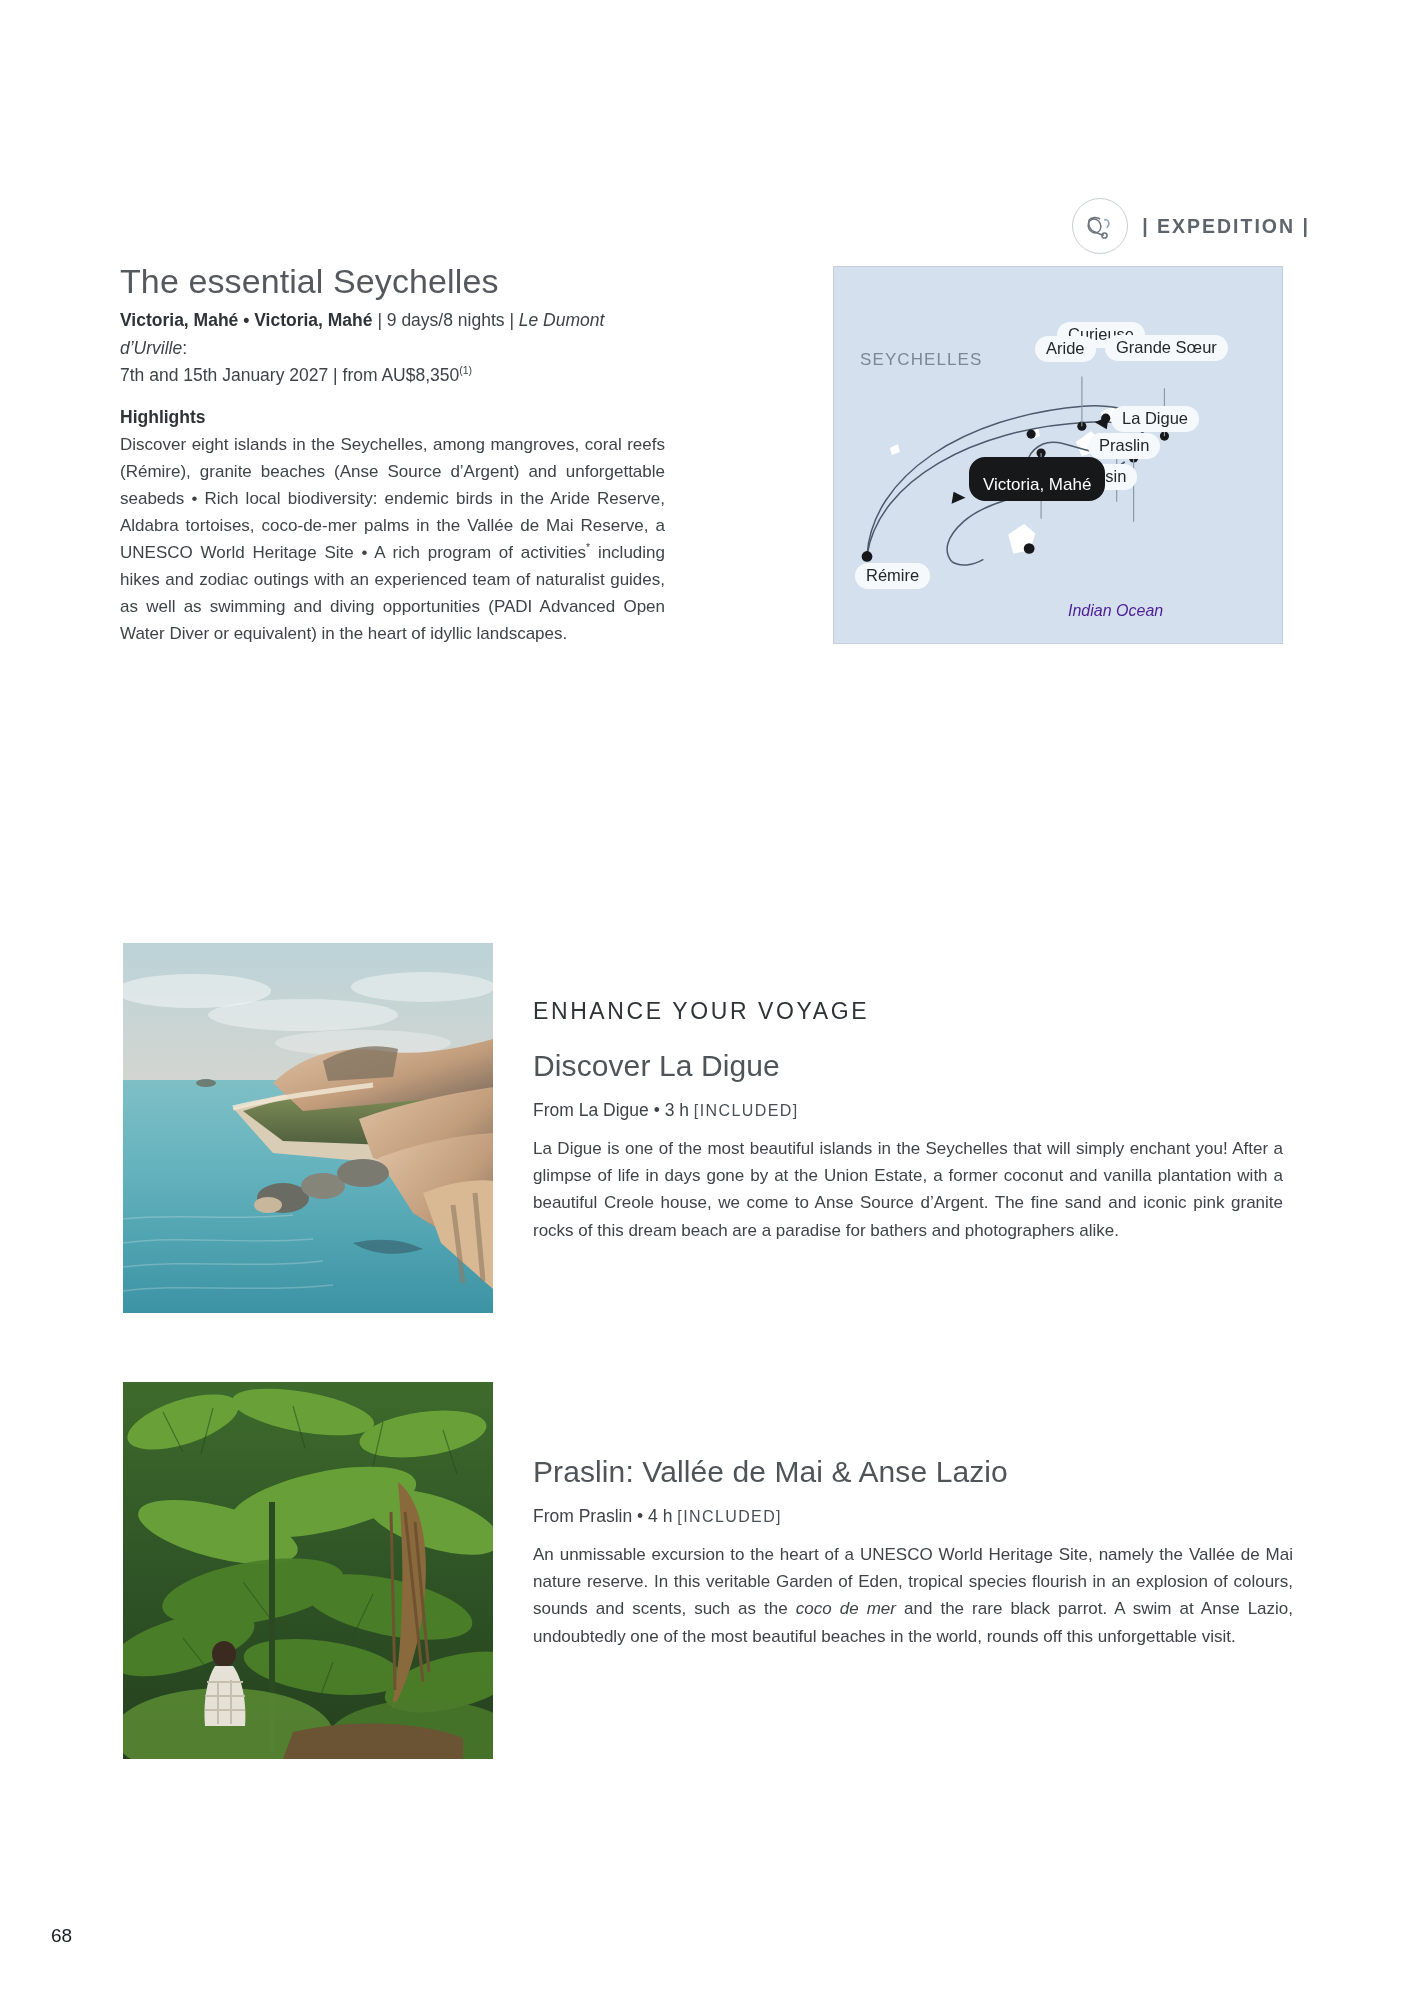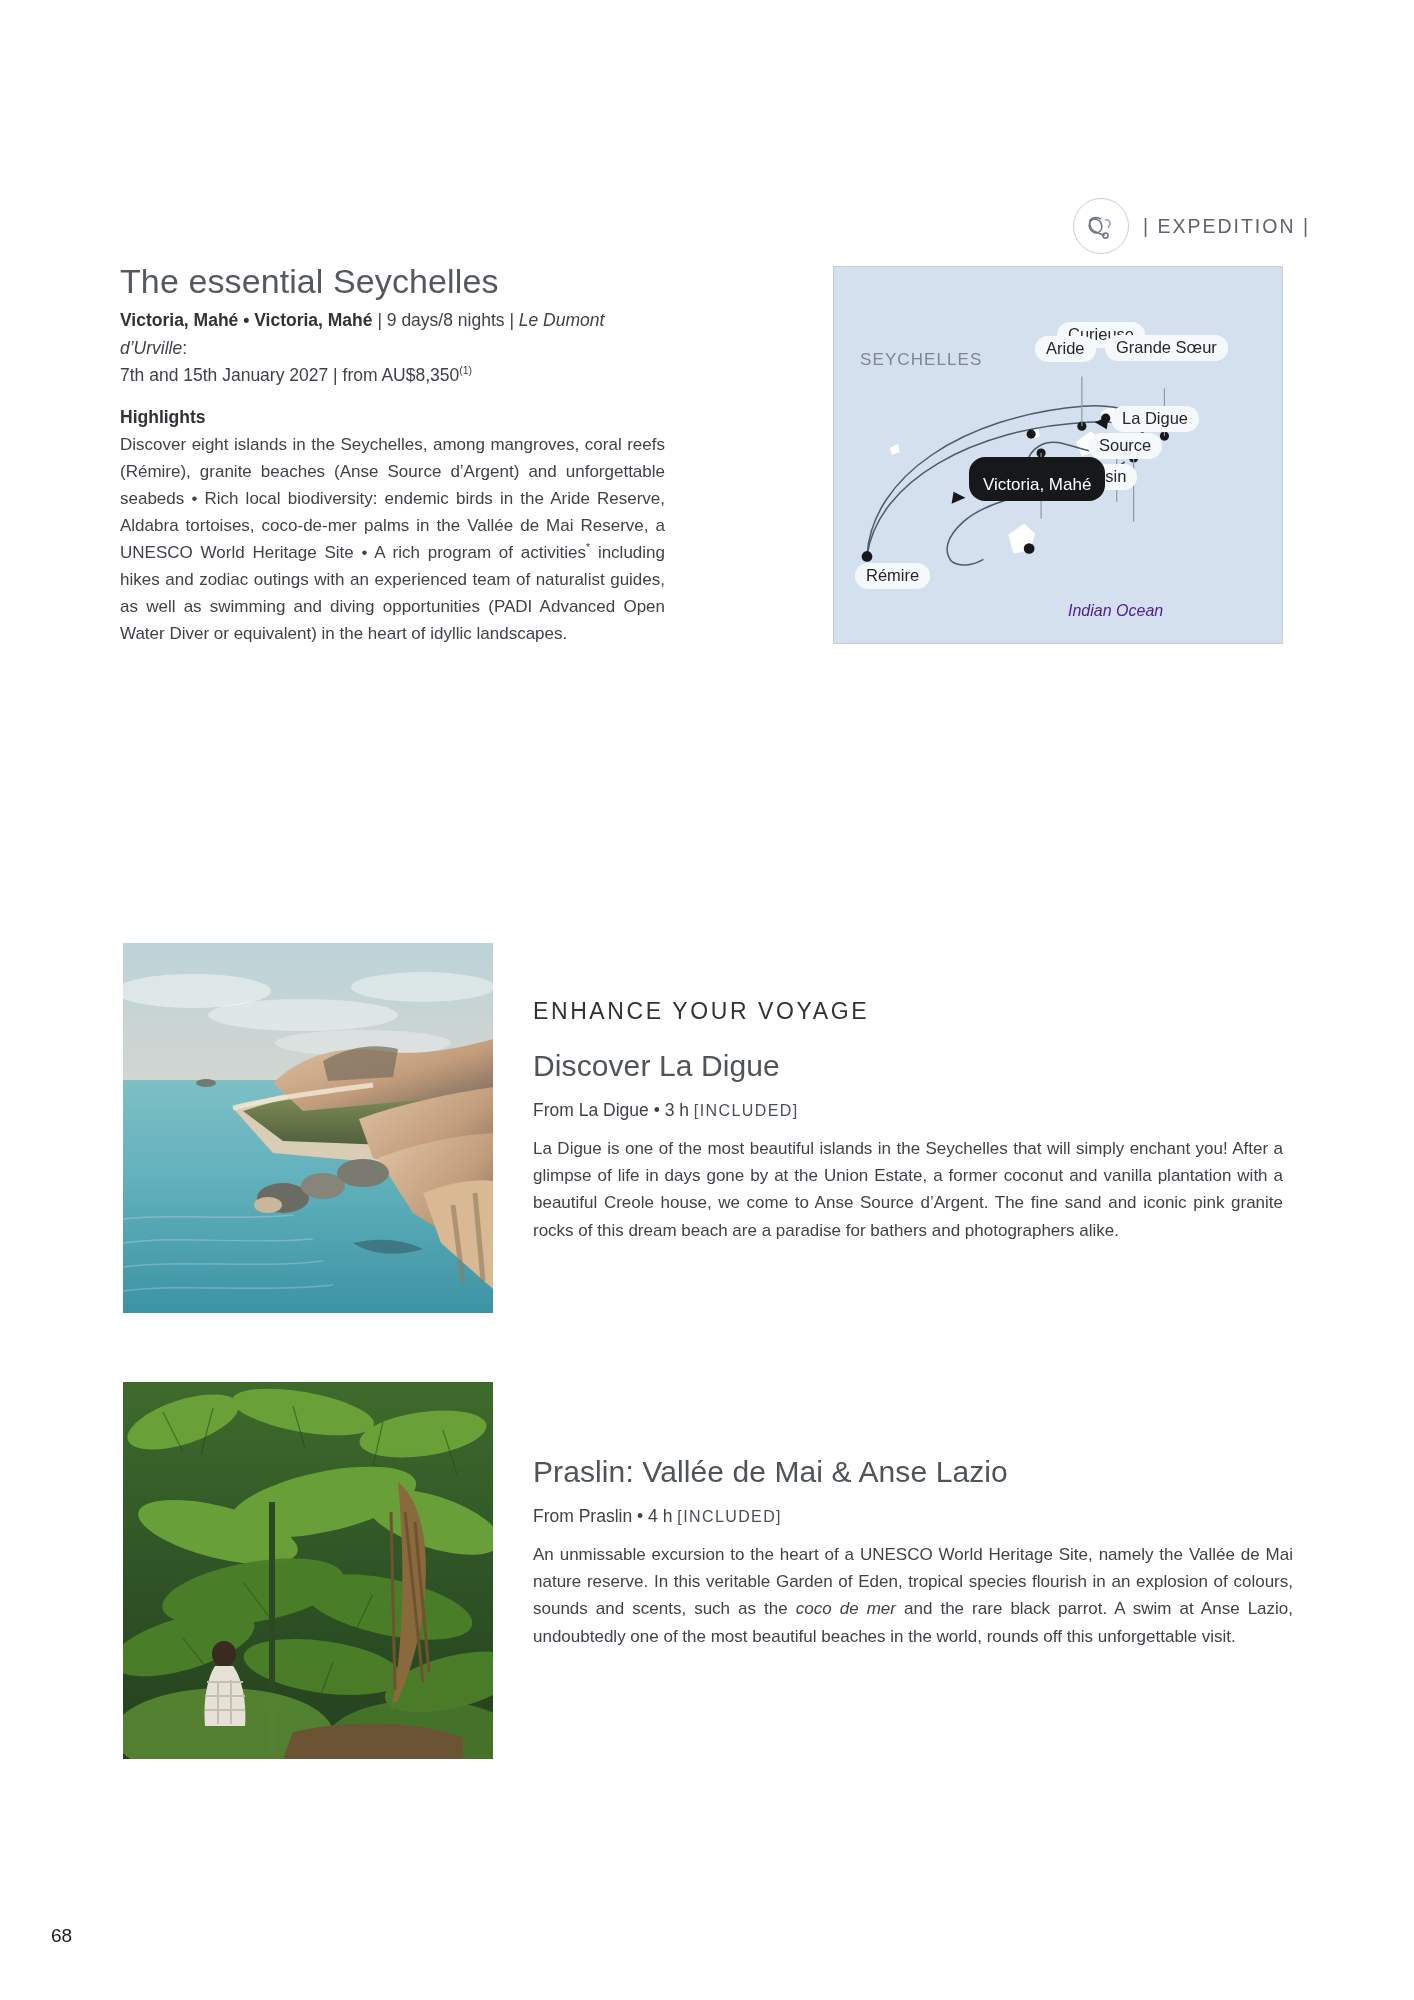--- a/index.html
+++ b/index.html
@@ -16,21 +16,21 @@
     position: absolute; top: 198px; right: 104px;
     display: flex; align-items: center; gap: 14px;
   }
   .exp-badge {
     width: 56px; height: 56px; border-radius: 50%;
     border: 1px solid #c9ced4;
     display: flex; align-items: center; justify-content: center;
   }
   .exp-label {
     font-size: 19.5px; letter-spacing: 2.0px;
-    color: #5d646b; font-weight: 400; white-space: nowrap;
+    color: #5d646b; font-weight: 700; white-space: nowrap;
   }
 
   
   .left-col { position: absolute; left: 120px; top: 262px; width: 545px; }
   .voyage-title {
     font-size: 34px; font-weight: 400; color: #55595e;
     letter-spacing: .1px; line-height: 1.15; margin-bottom: 6px;
   }
   .voyage-meta {
     font-size: 17.5px; line-height: 1.58; color: #3f4348;
@@ -175,21 +175,21 @@
       <line x1="332" y1="170" x2="332" y2="122" stroke="#8d98a7" stroke-width="1.2"></line>
     </svg>
 
     <div class="map-region">SEYCHELLES</div>
     <div class="map-ocean">Indian Ocean</div>
 
     <div class="pill" style="left:223px; top:43px;margin-top:12px;">Curieuse</div>
     <div class="pill" style="left:201px; top:69px;">Aride</div>
     <div class="pill" style="left:271px; top:68px;">Grande Sœur</div>
     <div class="pill" style="left:277px; top:139px;">La Digue</div>
-    <div class="pill" style="left:254px; top:166px;">Source</div>
+    <div class="pill" style="left:254px; top:166px;">Praslin</div>
     <div class="pill" style="left:230px; top:197px;">Cousin</div>
     <div class="pill dark" style="left:135px; top:190px;">Victoria, Mahé</div>
     <div class="pill" style="left:21px; top:296px;">Rémire</div>
   </div>
 
   <div class="photo photo-1">
     <svg viewBox="0 0 370 370" preserveAspectRatio="xMidYMid slice" aria-hidden="true">
       <defs>
         <linearGradient id="sky1" x1="0" y1="0" x2="0" y2="1">
           <stop offset="0%" stop-color="#bcd3d8"></stop>

